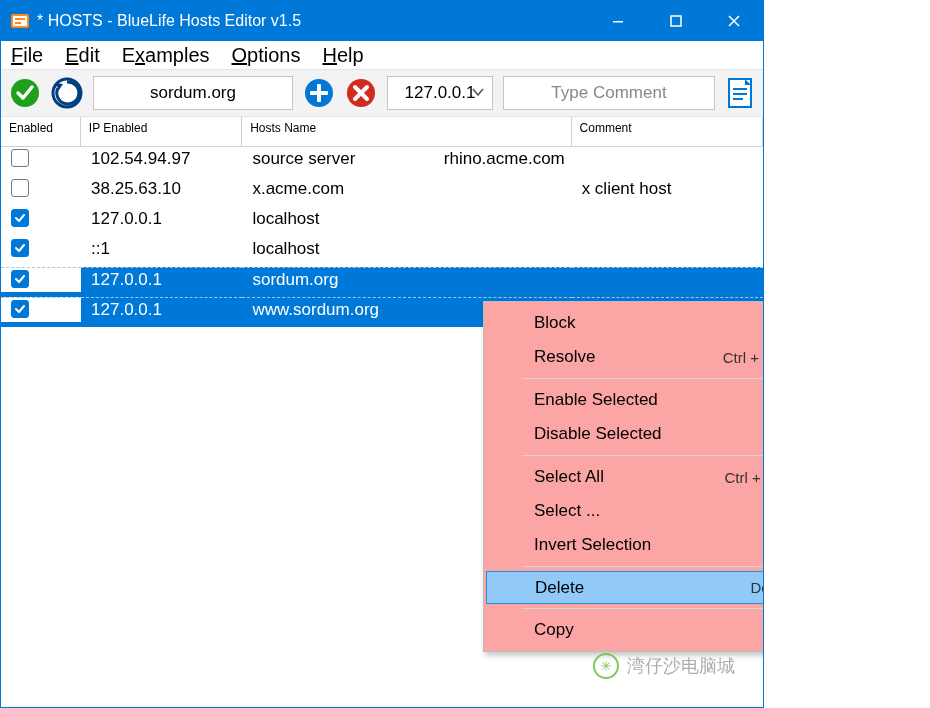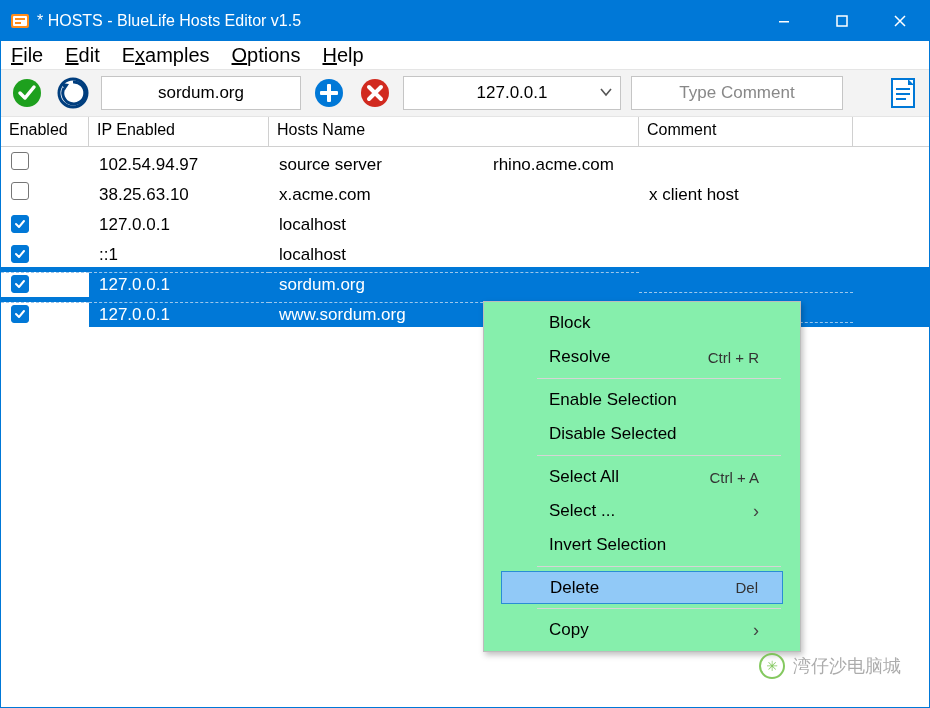--- a/index.html
+++ b/index.html
@@ -1,17 +1,17 @@
 <!DOCTYPE html>
 <html><head>
 <meta charset="utf-8">
 <style>
   * { box-sizing: border-box; font-family: "Segoe UI", Tahoma, sans-serif; }
   html, body { margin:0; padding:0; background:#fff; }
-  .window { width:930px; height:708px; border:1px solid #0078d7; display:flex; flex-direction:column; background:#fff; overflow:hidden; position:relative;}
+  .window { width:764px; height:708px; border:1px solid #0078d7; display:flex; flex-direction:column; background:#fff; overflow:hidden; position:relative;}
   
   .titlebar { height:40px; background:#0078d7; color:#fff; display:flex; align-items:center; padding-left:8px; font-size:16px; }
   .titlebar .title { flex:1; padding-left:6px; }
   .titlebar .sysbtn { width:58px; height:40px; display:flex; align-items:center; justify-content:center; font-size:14px;}
   .app-icon { width:22px; height:22px; display:inline-flex; align-items:center; justify-content:center; }
   
   .menubar { height:28px; display:flex; align-items:center; padding:2px 6px; font-size:20px; gap:14px; background:#fff;}
   .menuitem { padding:2px 4px; cursor:default;}
   .menuitem .ul { text-decoration:underline; }
   
@@ -20,42 +20,42 @@
   .txt { height:34px; border:1px solid #c5c5c5; background:#fff; font-size:17px; padding:2px 8px; text-align:center;}
   .host-field { width:200px; }
   .ip-field { width:218px; position:relative; display:flex; align-items:center;}
   .ip-field input { width:100%; height:100%; border:none; text-align:center; font-size:17px; outline:none; background:transparent;}
   .ip-field .chev { position:absolute; right:8px; top:8px; font-size:14px; color:#555;}
   .comment-field { width:212px; color:#ec4899;}
   .comment-field::placeholder { color:#888;}
   .docbtn { margin-left:auto; }
   
   .grid { flex:1; overflow:auto; font-size:17px; position:relative; }
-  .ghead { display:flex; height:30px; border-bottom:1px solid #d0d0d0; font-size:16px;}
+  .ghead { display:flex; height:30px; border-bottom:1px solid #d0d0d0; font-size:12px;}
   .ghead .gh { border-right:1px solid #d0d0d0; padding:4px 8px;}
   .col-en { width:88px;}
   .col-ip { width:180px;}
   .col-hn { width:370px;}
   .col-cm { width:214px;}
-  .grow { display:flex; height:30px; align-items:flex-end;}
+  .grow { display:flex; height:30px; align-items:flex-start;}
   .grow .gc { padding:2px 10px; white-space:nowrap; overflow:hidden;}
   .cb { width:18px; height:18px; border:1.5px solid #767676; border-radius:3px; background:#fff; display:inline-flex; align-items:center; justify-content:center;}
   .cb.checked { background:#0078d7; border-color:#0078d7;}
   .cb.checked svg { display:block;}
   .cb svg{ display:none;}
   .grow.sel { background:#0078d7; color:#fff;}
   .grow.sel .gc { border-top:1px dashed #9cc7ec;}
   .grow.sel .cb { background:#0078d7; border-color:#fff;}
   .sel .col-en{ background:#fff;}
   .sel .col-en .cb{ background:#0078d7; border-color:#0078d7;}
   
   .status { height:24px; border-top:1px solid #d0d0d0; display:flex; align-items:center; font-size:15px; padding:0 6px; background:#f7f7f7;}
   .status .r { margin-left:auto;}
   
-  .ctx { position:absolute; left:482px; top:300px; width:318px; background:#86efac; border:1px solid #bcbcbc; box-shadow:2px 3px 6px rgba(0,0,0,.25); font-size:17px; padding:4px 17px;}
+  .ctx { position:absolute; left:482px; top:300px; width:318px; background:#fca5a5; border:1px solid #bcbcbc; box-shadow:2px 3px 6px rgba(0,0,0,.25); font-size:17px; padding:4px 2px;}
   .ctx .ci { display:flex; align-items:center; height:34px; padding:0 24px 0 48px;}
   .ctx .ci.hov { background:#91c9f7; border:1px solid #2a8dd4; height:33px;}
   .ctx .ci .sc { margin-left:auto; color:#333; font-size:15px;}
   .ctx .sep { height:1px; background:#d5d5d5; margin:4px 2px 4px 36px;}
   .ctx .sub::after { content:"›"; margin-left:auto; font-size:18px; color:#444;}
   
   .wm { position:absolute; right:28px; bottom:28px; color:#9e9e9e; font-size:18px; display:flex; align-items:center; gap:8px; opacity:.85; pointer-events:none;}
   .wm .circ { width:26px; height:26px; border:2px solid #6fbf44; border-radius:50%; display:flex; align-items:center; justify-content:center; color:#6fbf44; font-size:14px;}
 </style>
 </head>
@@ -213,21 +213,21 @@
   <div class="ctx">
     <div class="ci">
         <span>Block</span>
       </div>
     <div class="ci">
         <span>Resolve</span>
         <span class="sc">Ctrl + R</span>
       </div>
     <div class="sep"></div>
     <div class="ci">
-        <span>Enable Selection</span>
+        <span>Enable Selected</span>
       </div>
     <div class="ci">
         <span>Disable Selected</span>
       </div>
     <div class="sep"></div>
     <div class="ci">
         <span>Select All</span>
         <span class="sc">Ctrl + A</span>
       </div>
     <div class="ci sub">

